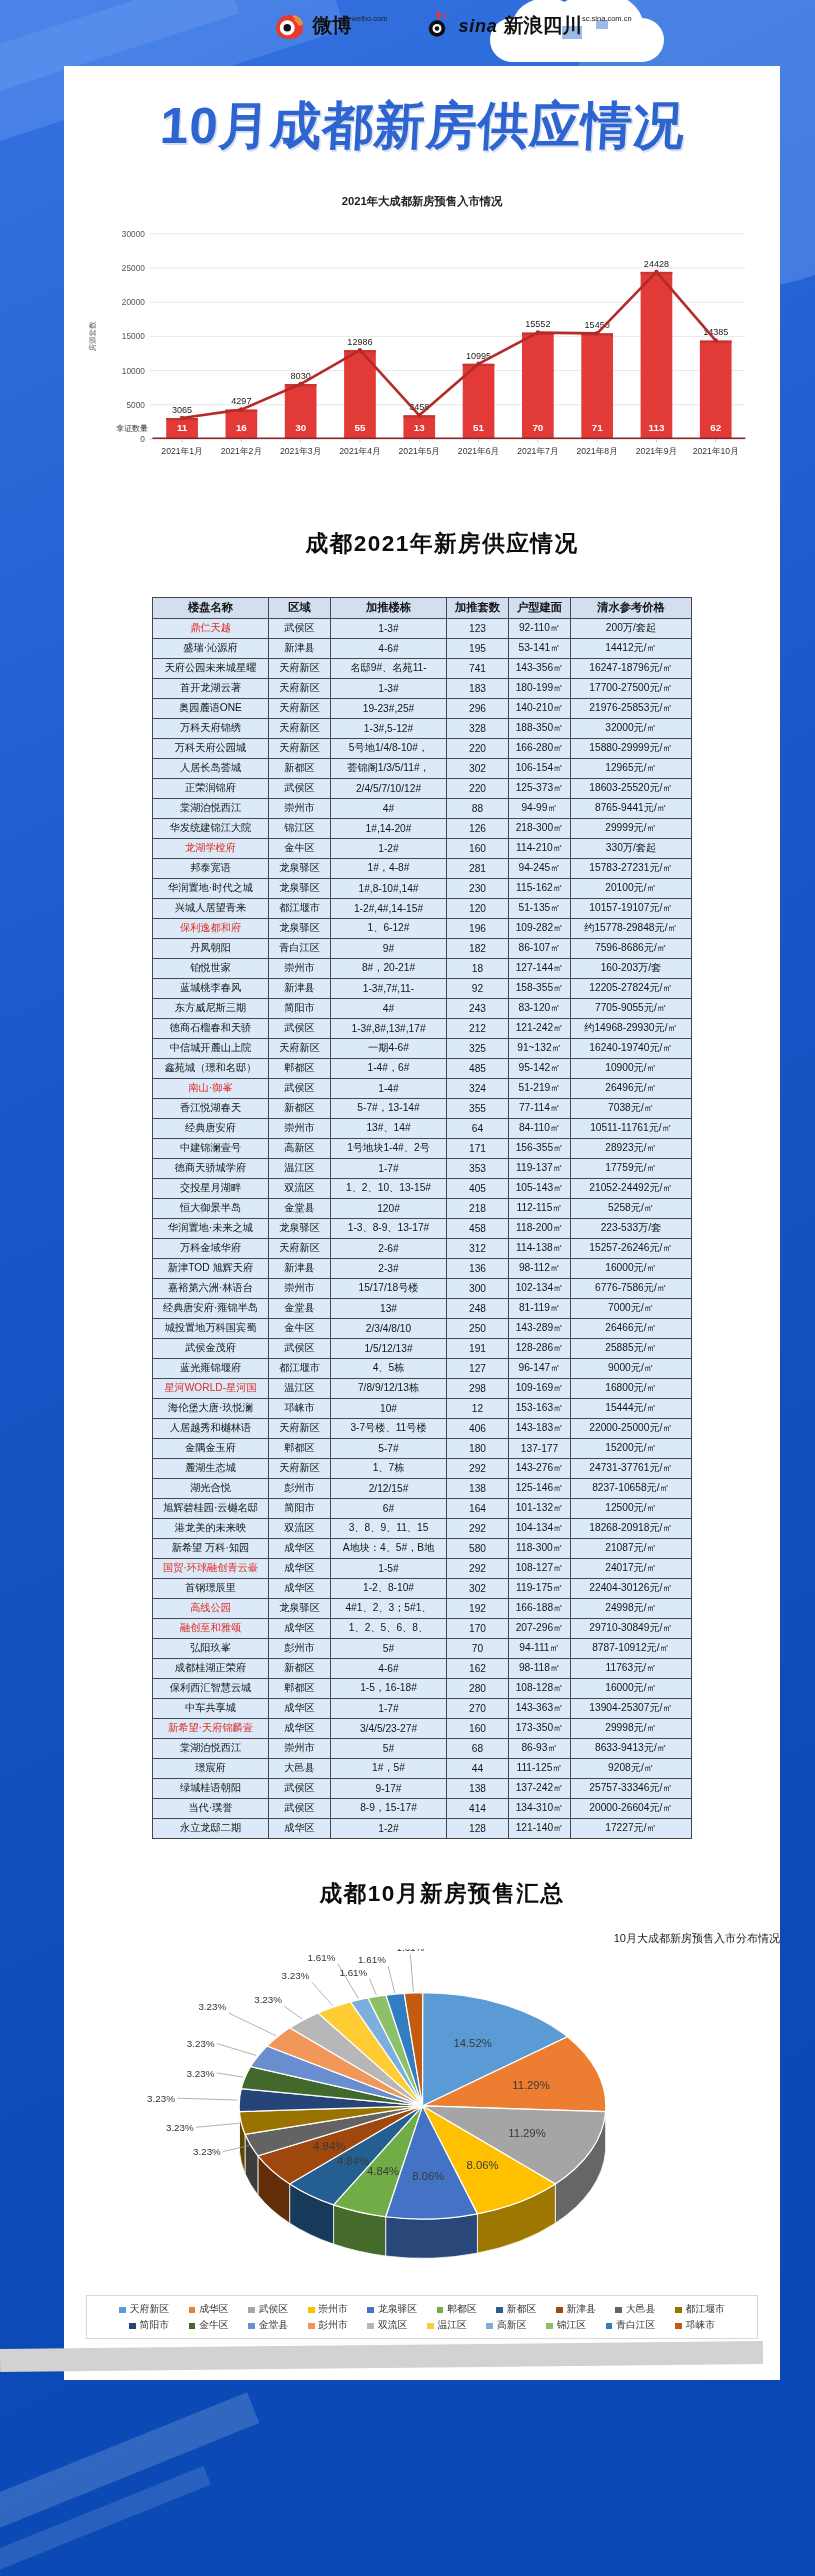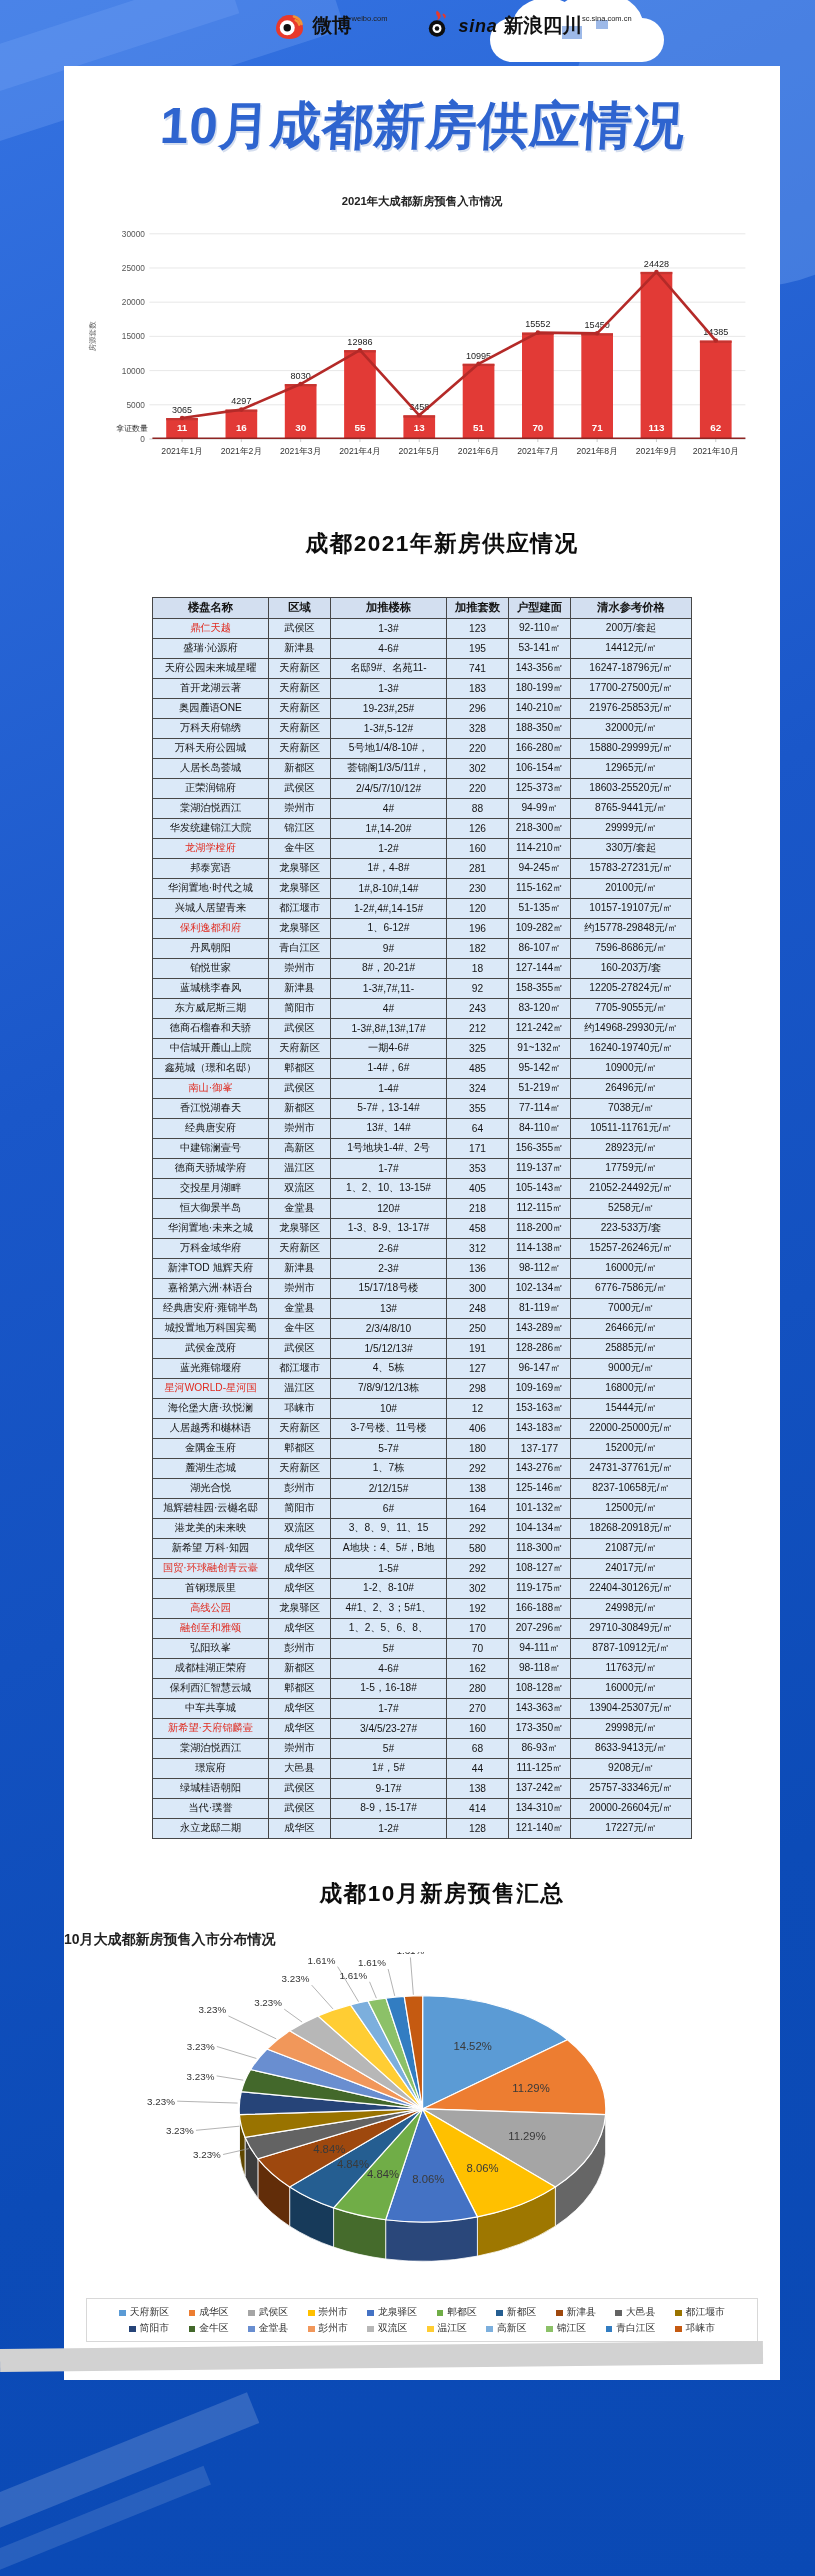--- a/index.html
+++ b/index.html
@@ -41,21 +41,21 @@
   table.supply{border-collapse:collapse;margin:38px auto 0;table-layout:fixed;width:538px;}
   table.supply th,table.supply td{border:0.8px solid #474747;text-align:center;vertical-align:middle;
     font-size:10.2px;color:#141414;padding:0 2.3px;height:19px;overflow:hidden;white-space:nowrap;}
   table.supply th{background:#d3dff0;font-size:11.3px;font-weight:bold;height:20.4px;}
   table.supply td{background:#dbe9f8;}
   table.supply td.red{color:#e02b20;}
   col.c-name{width:116px;} col.c-dist{width:62px;} col.c-bld{width:116px;}
   col.c-units{width:62px;} col.c-area{width:62px;} col.c-price{width:121px;}
   
   .piechart-wrap{width:679px;margin:3px auto 0;}
-  .pie-title{margin-top:22.6px;text-align:left;font-size:14px;font-weight:bold;color:#222;}
+  .pie-title{margin-top:22.6px;text-align:right;font-size:11px;font-weight:normal;color:#222;}
   .legend{width:664px;margin:1.5px auto 0;border:0.8px solid #d8d8d8;padding:4.5px 3px 6px;}
   .legend-row{display:flex;justify-content:center;gap:19.6px;margin-top:3px;}
   .legend-item{display:flex;align-items:center;gap:3.8px;font-size:9.8px;color:#333;white-space:nowrap;}
   .legend-swatch{width:6.8px;height:6.8px;display:inline-block;}
 </style>
 </head>
 <body>
 
 <div class="deco deco-stripe-tl1"></div>
 <div class="deco deco-stripe-tl2"></div>

